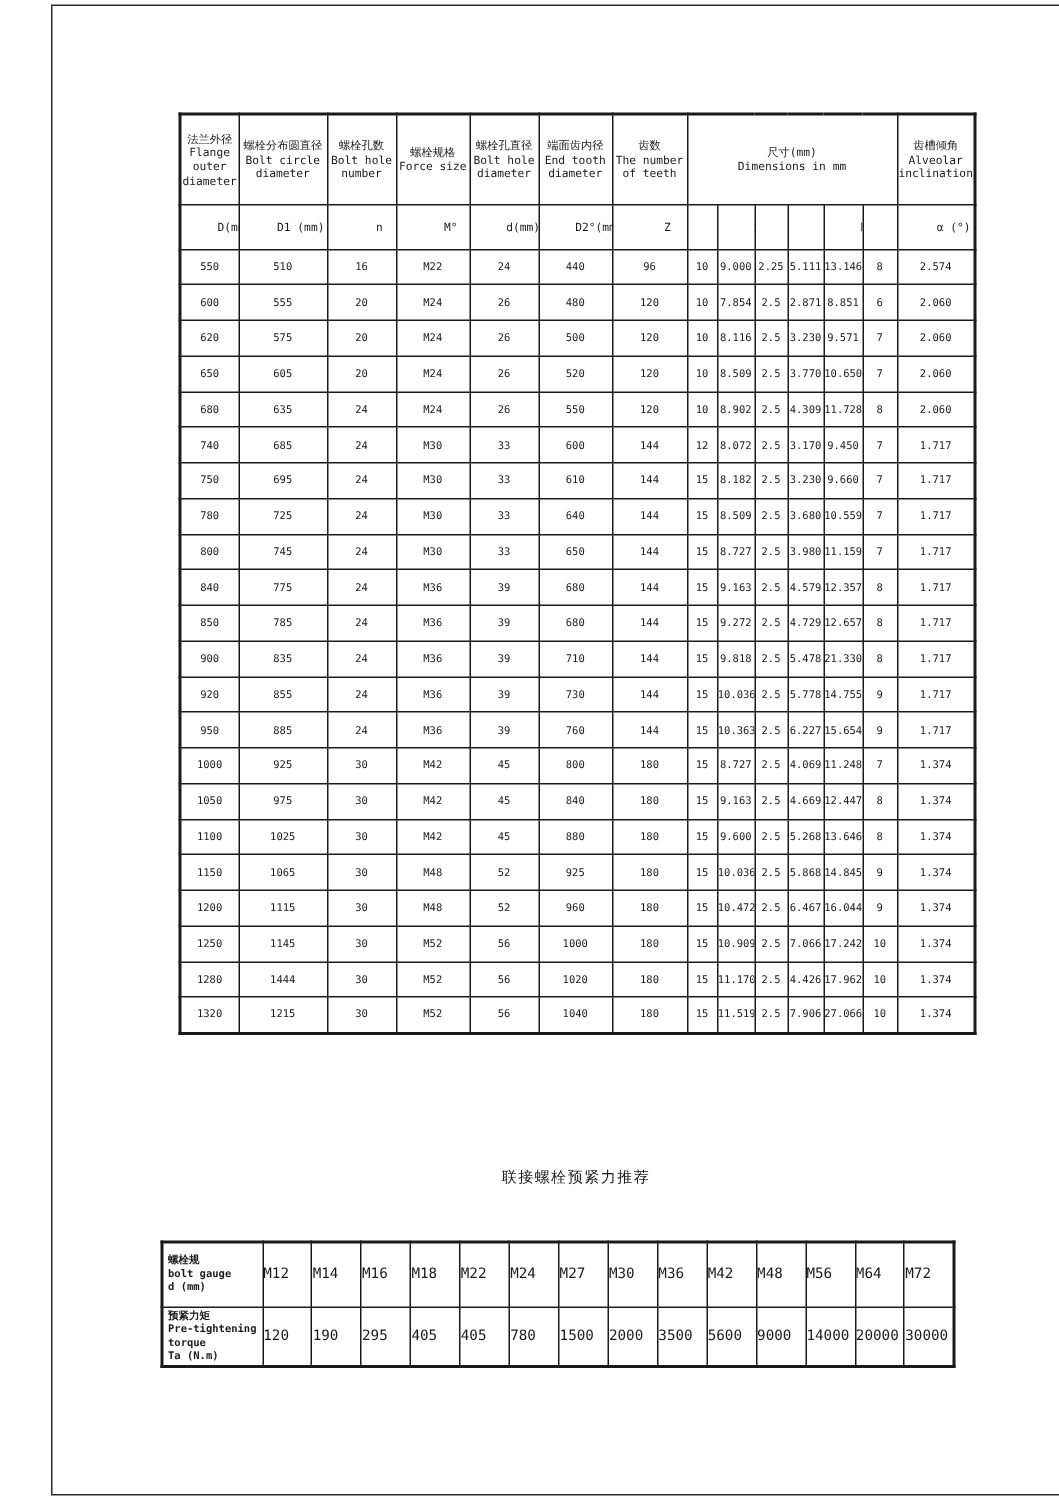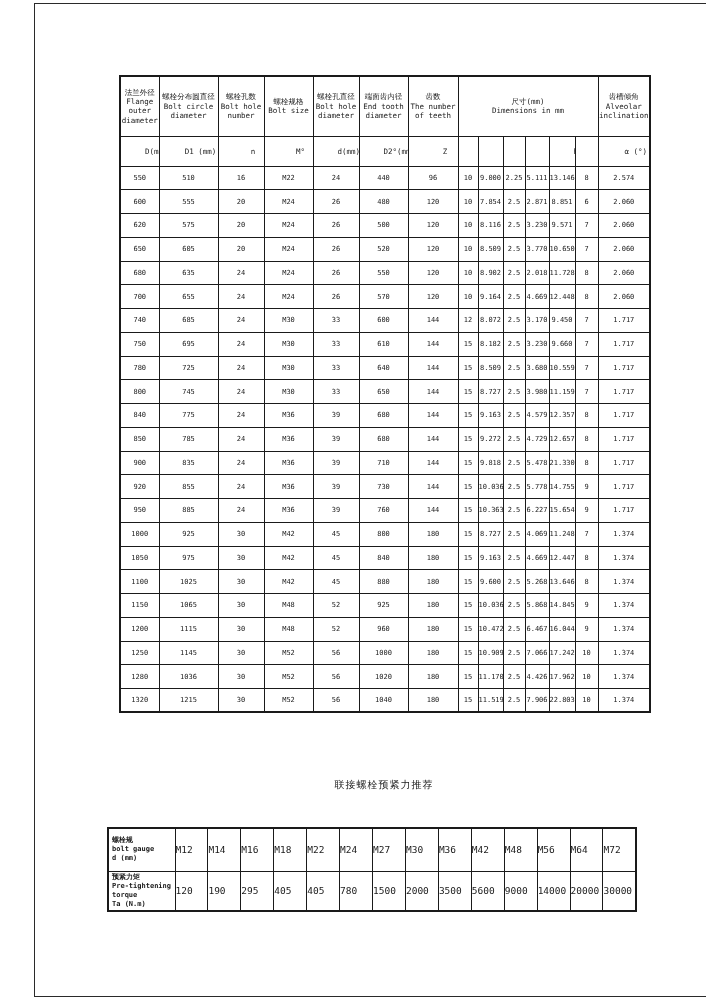--- a/index.html
+++ b/index.html
@@ -72,21 +72,21 @@
         <th>
           <div class="zh-h">螺栓分布圆直径</div>
           <div class="en-h">Bolt circle diameter</div>
         </th>
         <th>
           <div class="zh-h">螺栓孔数</div>
           <div class="en-h">Bolt hole number</div>
         </th>
         <th>
           <div class="zh-h">螺栓规格</div>
-          <div class="en-h">Bolt size</div>
+          <div class="en-h">Force size</div>
         </th>
         <th>
           <div class="zh-h">螺栓孔直径</div>
           <div class="en-h">Bolt hole diameter</div>
         </th>
         <th>
           <div class="zh-h">端面齿内径</div>
           <div class="en-h">End tooth diameter</div>
         </th>
         <th>
@@ -188,38 +188,22 @@
           <td>680</td>
           <td>635</td>
           <td>24</td>
           <td>M24</td>
           <td>26</td>
           <td>550</td>
           <td>120</td>
           <td>10</td>
           <td>8.902</td>
           <td>2.5</td>
-          <td>2.018</td>
+          <td>4.309</td>
           <td>11.728</td>
-          <td>8</td>
-          <td>2.060</td>
-        </tr>
-        <tr>
-          <td>700</td>
-          <td>655</td>
-          <td>24</td>
-          <td>M24</td>
-          <td>26</td>
-          <td>570</td>
-          <td>120</td>
-          <td>10</td>
-          <td>9.164</td>
-          <td>2.5</td>
-          <td>4.669</td>
-          <td>12.448</td>
           <td>8</td>
           <td>2.060</td>
         </tr>
         <tr>
           <td>740</td>
           <td>685</td>
           <td>24</td>
           <td>M30</td>
           <td>33</td>
           <td>600</td>
@@ -451,21 +435,21 @@
           <td>15</td>
           <td>10.909</td>
           <td>2.5</td>
           <td>7.066</td>
           <td>17.242</td>
           <td>10</td>
           <td>1.374</td>
         </tr>
         <tr>
           <td>1280</td>
-          <td>1036</td>
+          <td>1444</td>
           <td>30</td>
           <td>M52</td>
           <td>56</td>
           <td>1020</td>
           <td>180</td>
           <td>15</td>
           <td>11.170</td>
           <td>2.5</td>
           <td>4.426</td>
           <td>17.962</td>
@@ -477,21 +461,21 @@
           <td>1215</td>
           <td>30</td>
           <td>M52</td>
           <td>56</td>
           <td>1040</td>
           <td>180</td>
           <td>15</td>
           <td>11.519</td>
           <td>2.5</td>
           <td>7.906</td>
-          <td>22.803</td>
+          <td>27.066</td>
           <td>10</td>
           <td>1.374</td>
         </tr>
       </tbody>
   </table>
 
   <div class="sec2-title">
     <div class="t-zh">联接螺栓预紧力推荐</div>
   </div>
 

